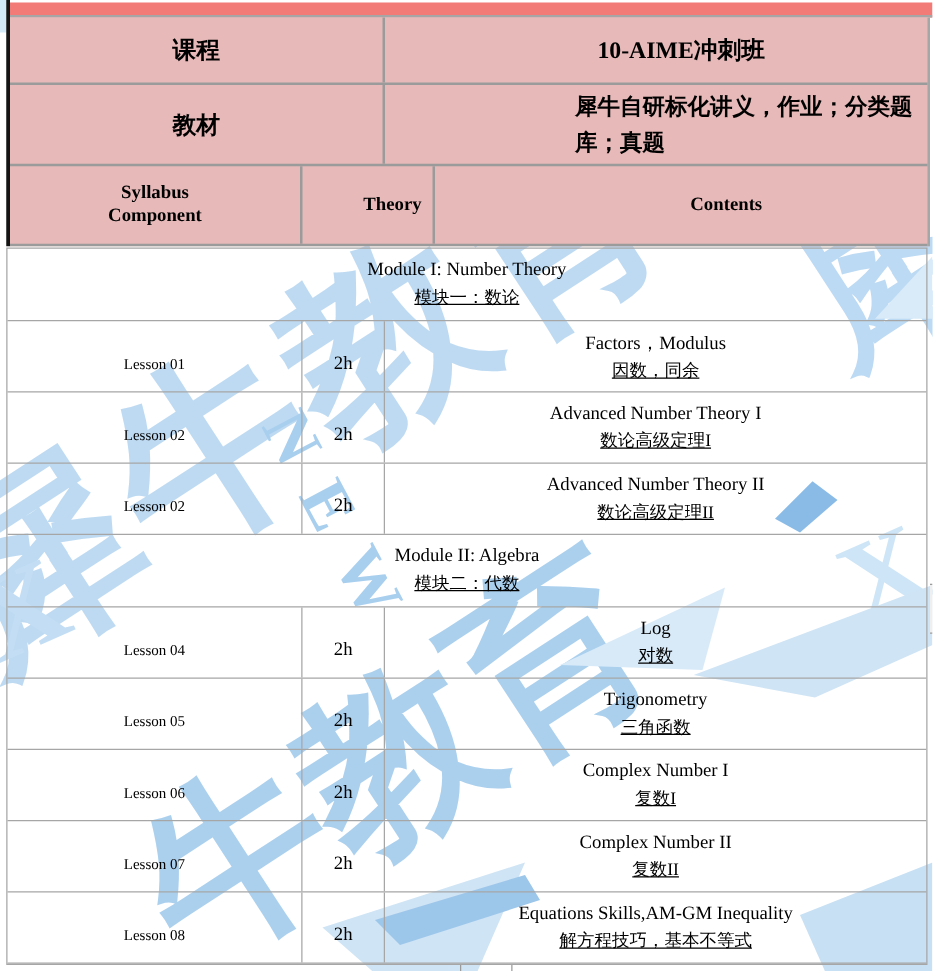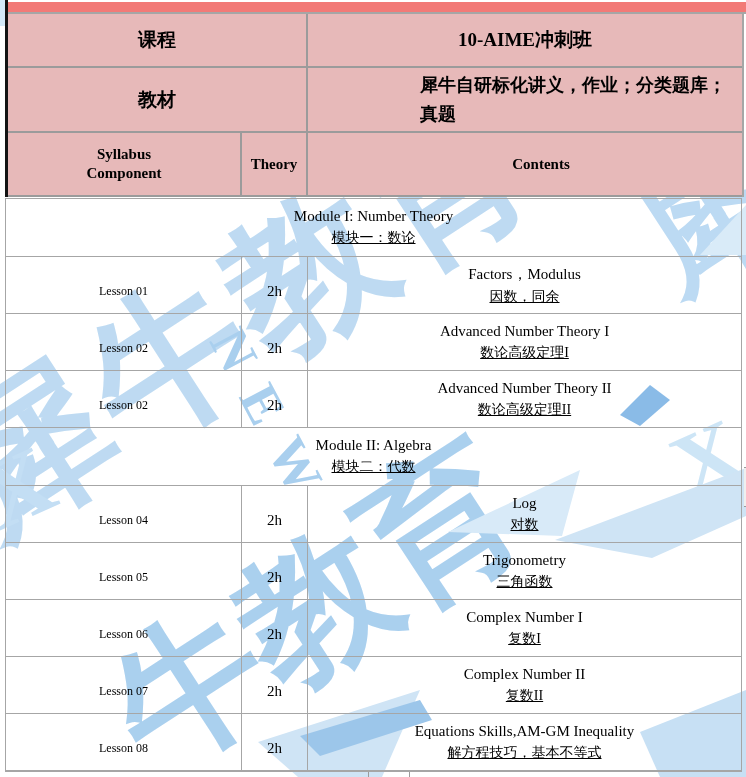--- a/index.html
+++ b/index.html
@@ -24,21 +24,21 @@
   .wm-x1{left:-18px;top:432px;font-size:96px;color:#c3def4;transform:rotate(-24deg);}
   .wm-x2{left:674px;top:406px;font-size:92px;color:#cde5f6;transform:rotate(-24deg);}
   .wm-strip{position:absolute;left:0;top:0;width:5px;height:26px;background:#d3e9f8;}
   
   #doc{position:absolute;inset:0;z-index:1;}
   .topbar{position:absolute;left:8px;top:2px;width:738px;height:10px;
       background:#f27a77;border-bottom:2px solid #a6a6a6;}
   .left-black-bar{position:absolute;left:5px;top:0;width:3px;height:197px;background:#141414;}
   .header-block{position:absolute;left:8px;top:14px;width:736px;
       background:#e7b9b9;border-right:2px solid #a6a6a6;box-sizing:border-box;}
-  .h-row{display:flex;box-sizing:border-box;border-bottom:2px solid #9b9b9b;}
+  .h-row{display:flex;box-sizing:border-box;border-bottom:2px solid #9b9b9b;gap:40px;}
   .h-row1{height:54px;}
   .h-row2{height:65px;}
   .h-row3{height:64px;}
   .hc{display:flex;align-items:center;justify-content:center;text-align:center;
       box-sizing:border-box;}
   .hc-label{width:300px;border-right:2px solid #9b9b9b;font-size:19px;font-weight:bold;}
   .hc-value{flex:1;font-size:19px;font-weight:bold;}
   .hc-value-left{justify-content:flex-start;text-align:left;
       padding-left:112px;padding-right:8px;font-size:18px;line-height:29px;}
   .hc-c1{width:234px;border-right:2px solid #9b9b9b;font-size:15px;font-weight:bold;}

